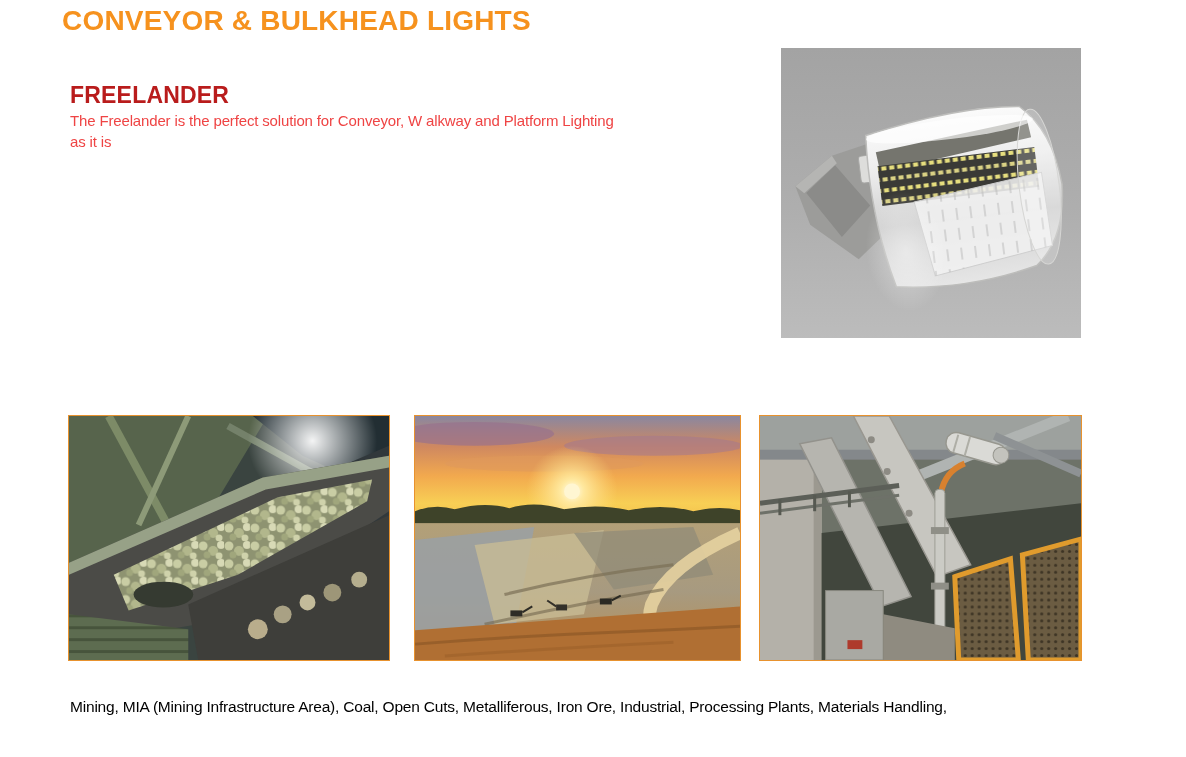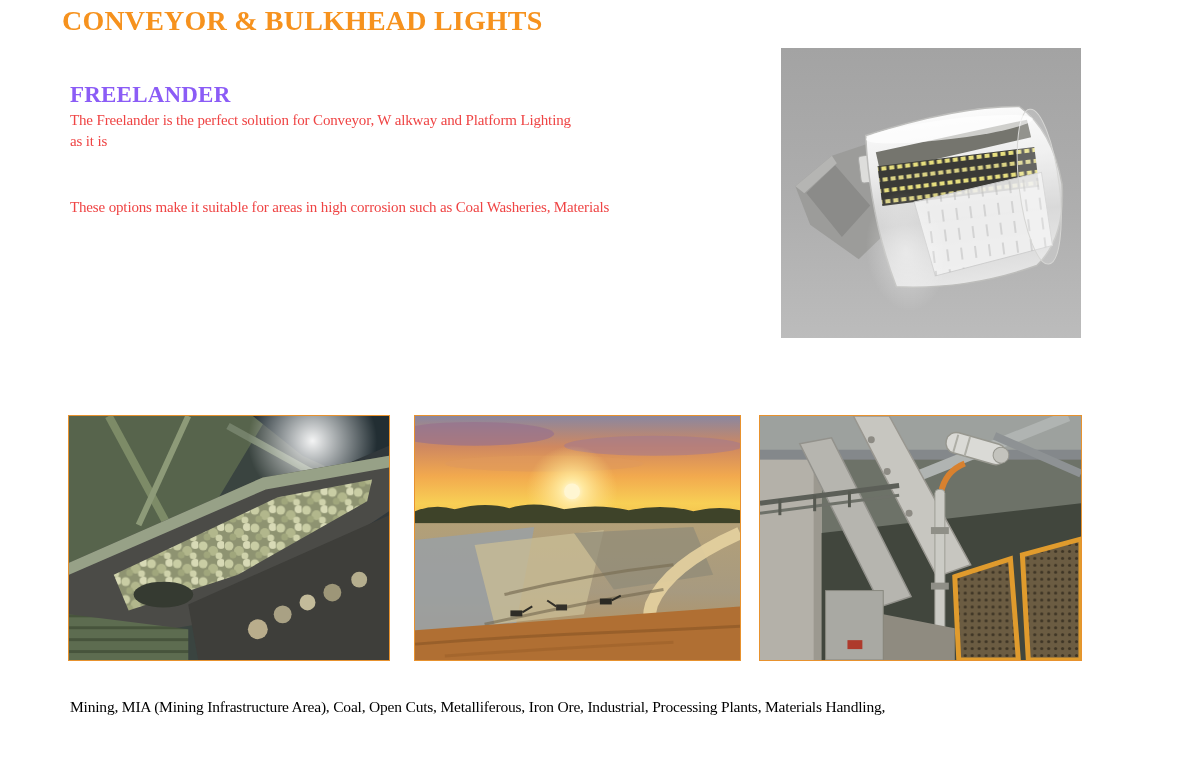--- a/index.html
+++ b/index.html
@@ -2,38 +2,38 @@
 <html><head>
 <meta charset="utf-8">
 <style>
   * { margin: 0; padding: 0; box-sizing: border-box; }
   html, body { background: #ffffff; }
   #page {
     position: relative;
     width: 1186px;
     height: 757px;
     background: #ffffff;
-    font-family: Liberation Serif, serif;
+    font-family: Liberation Sans, sans-serif;
     color: #1c1c1c;
     overflow: hidden;
   }
   .page-title {
     position: absolute;
     left: 62px; top: 5px;
     font-size: 28px;
     font-weight: bold;
     letter-spacing: 0.2px;
     color: #F6921E;
     white-space: nowrap;
   }
   .section-heading {
     position: absolute;
     font-size: 22px;
     font-weight: bold;
-    color: #8b5cf6;
+    color: #b91c1c;
     letter-spacing: 0.2px;
     white-space: nowrap;
   }
   #freelander-heading { left: 70px; top: 82px; font-size: 23px; }
   #applications-heading { left: 70px; top: 357px; }
   .body-text {
     position: absolute;
     left: 70px;
     font-size: 15px;
     line-height: 21px;
@@ -79,21 +79,20 @@
   <h1 class="page-title">CONVEYOR &amp; BULKHEAD LIGHTS</h1>
 
   <h2 class="section-heading" id="freelander-heading">FREELANDER</h2>
 
   <div class="body-text" id="para1">
     <div>The Freelander is the perfect solution for Conveyor, W alkway and Platform Lighting</div>
     <div>as it is</div>
   </div>
 
   <div class="body-text" id="para2">
-    <div>These options make it suitable for areas in high corrosion such as Coal Washeries, Materials</div>
   </div>
 
   <div id="product-image">
     <svg viewBox="0 0 300 290">
       <defs>
         <linearGradient id="bgGrad" x1="0" y1="0" x2="0" y2="1">
           <stop offset="0" stop-color="#a3a3a3"></stop>
           <stop offset="0.55" stop-color="#aeaeae"></stop>
           <stop offset="1" stop-color="#bcbcbc"></stop>
         </linearGradient>

